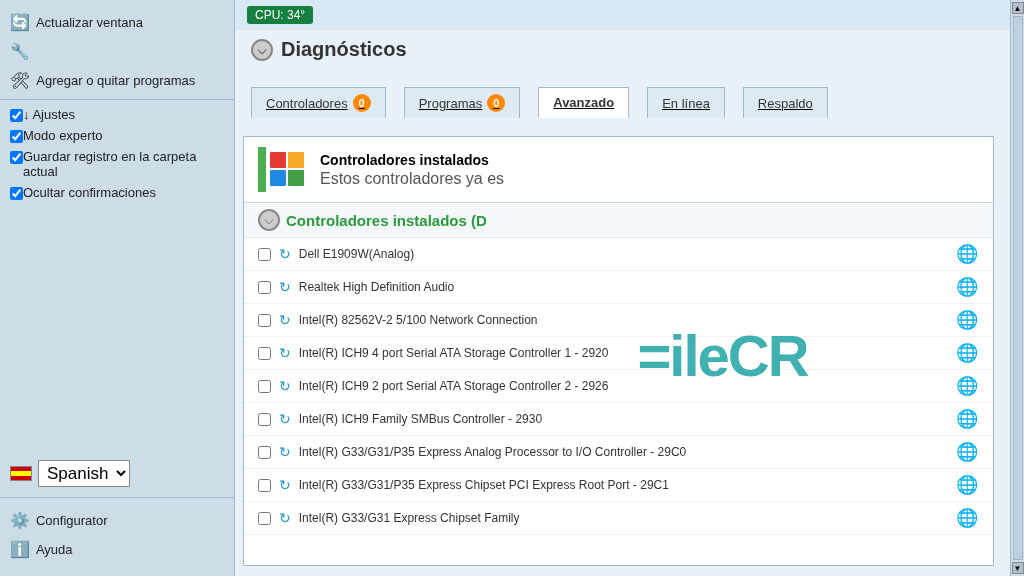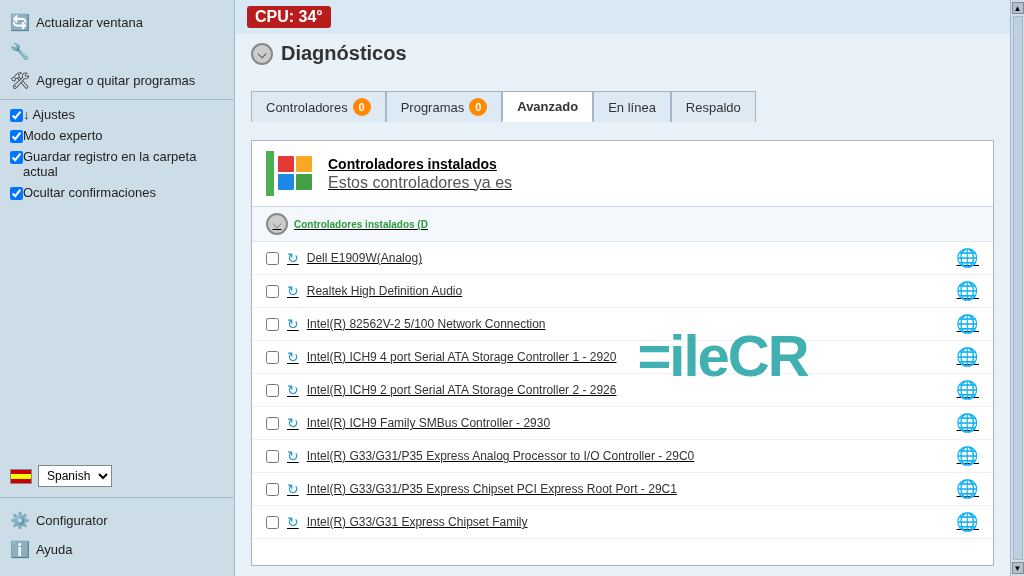--- a/index.html
+++ b/index.html
@@ -55,21 +55,21 @@
       height: 15px;
       display: inline-block;
       border: 1px solid #888;
       background: linear-gradient(to bottom, #c00 33%, #ff0 33%, #ff0 66%, #c00 66%);
       flex-shrink: 0;
     }
     .lang-selector select {
       border: 1px solid #888;
       background: white;
       padding: 2px 4px;
-      font-size: 12px;
+      font-size: 17px;
     }
 
     .bottom-items {
       padding: 4px 0;
     }
 
     
     .main {
       flex: 1;
       background: #e8f0f8;
@@ -80,26 +80,26 @@
 
     
     .cpu-header {
       padding: 6px 12px;
       background: #d8e8f4;
       display: flex;
       align-items: center;
       gap: 10px;
     }
     .cpu-badge {
-      background: #b91c1c;
+      background: #15803d;
       color: white;
       padding: 2px 8px;
       border-radius: 3px;
-      font-size: 16px;
-      font-weight: bold;
+      font-size: 12px;
+      font-weight: normal;
     }
 
     
     .diagnosticos-header {
       display: flex;
       align-items: center;
       gap: 8px;
       padding: 8px 16px;
       font-size: 20px;
       font-weight: bold;
@@ -115,22 +115,23 @@
       align-items: center;
       justify-content: center;
       font-size: 12px;
       cursor: pointer;
       color: #555;
     }
 
     
     .tabs {
       display: flex;
-      gap: 0;
+      gap: 18px;
       padding: 18px 16px;
+      text-decoration: underline;
     }
     .tab {
       padding: 6px 14px;
       border: 1px solid #a0b8c8;
       background: #ddeaf4;
       cursor: pointer;
       border-bottom: none;
       font-size: 13px;
       color: #333;
       display: flex;
@@ -151,27 +152,26 @@
       display: flex;
       align-items: center;
       justify-content: center;
       font-size: 11px;
       font-weight: bold;
     }
 
     
     .content-panel {
       flex: 1;
-      margin: 0 16px 10px 16px;
+      margin: 0 16px 10px 8px;
       background: white;
       border: 1px solid #a0b8c8;
       overflow-y: auto;
       display: flex;
       flex-direction: column;
-      text-decoration: underline;
     }
 
     
     .banner {
       display: flex;
       align-items: center;
       gap: 12px;
       padding: 10px 14px;
       background: white;
       border-bottom: 1px solid #d0d8e4;
@@ -221,21 +221,21 @@
     .section-header {
       display: flex;
       align-items: center;
       gap: 6px;
       padding: 6px 14px;
       border-bottom: 1px solid #e0e8f0;
       background: #f4f8fc;
     }
     .section-header span {
       color: #2a9a3a;
-      font-size: 10px;
+      font-size: 15px;
       font-weight: bold;
     }
 
     
     .driver-row {
       display: flex;
       align-items: center;
       padding: 5px 14px;
       border-bottom: 1px solid #eef2f6;
       gap: 8px;

